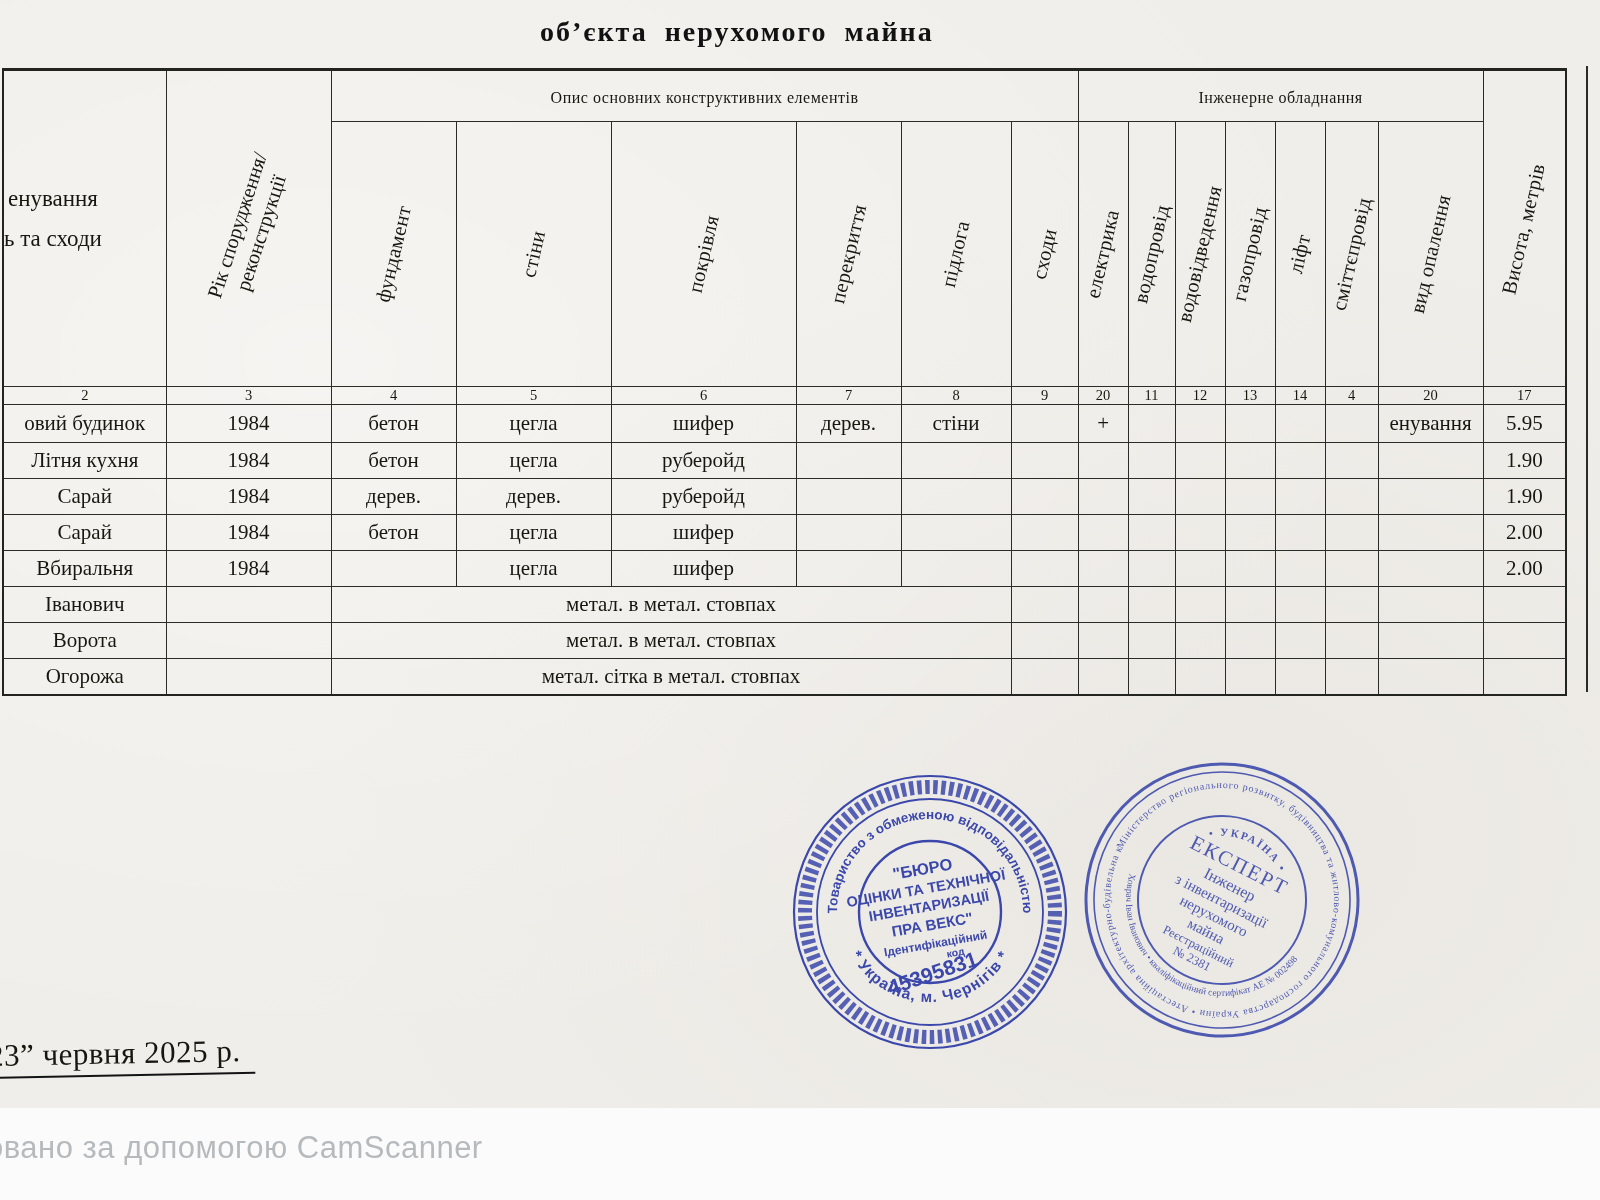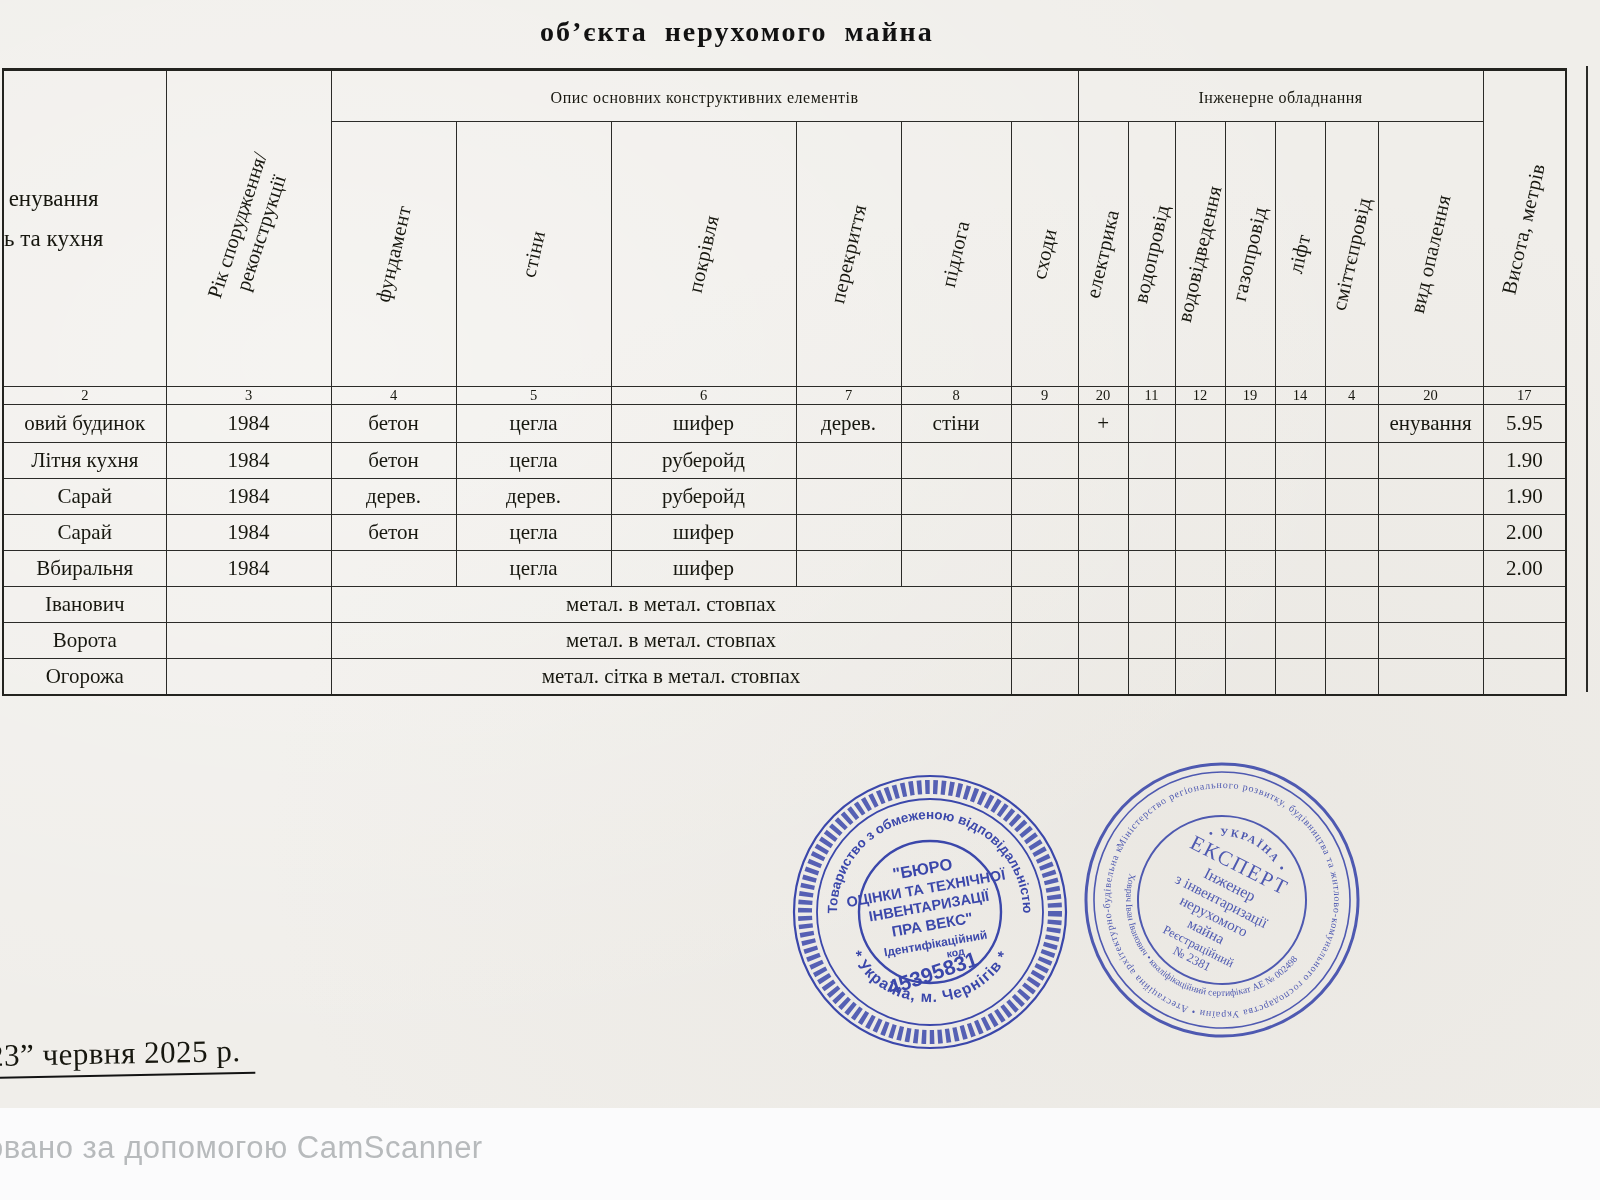--- a/index.html
+++ b/index.html
@@ -91,21 +91,21 @@
     <col style="width:50px">
       <col style="width:53px">
       <col style="width:105px">
       <col style="width:83px">
   </colgroup>
   <tbody>
       <tr class="row-group">
     <td rowspan="2">
       <div class="name-hdr">
         <div>енування</div>
-        <div>ь та кухня</div>
+        <div>ь та сходи</div>
       </div>
     </td>
     <td rowspan="2">
       <div class="year-hdr">
         <div>Рік спорудження/</div>
         <div>реконструкції</div>
       </div>
     </td>
     <td colspan="6">
       <span class="group-lbl">Опис основних конструктивних елементів</span>
@@ -163,21 +163,21 @@
     <td>3</td>
     <td>4</td>
     <td>5</td>
     <td>6</td>
     <td>7</td>
     <td>8</td>
     <td>9</td>
     <td>20</td>
     <td>11</td>
     <td>12</td>
-    <td>19</td>
+    <td>13</td>
     <td>14</td>
     <td>4</td>
     <td>20</td>
     <td>17</td>
   </tr>
   <tr class="dr dr1">
     <td>овий будинок</td>
     <td>1984</td>
     <td>бетон</td>
     <td>цегла</td>

